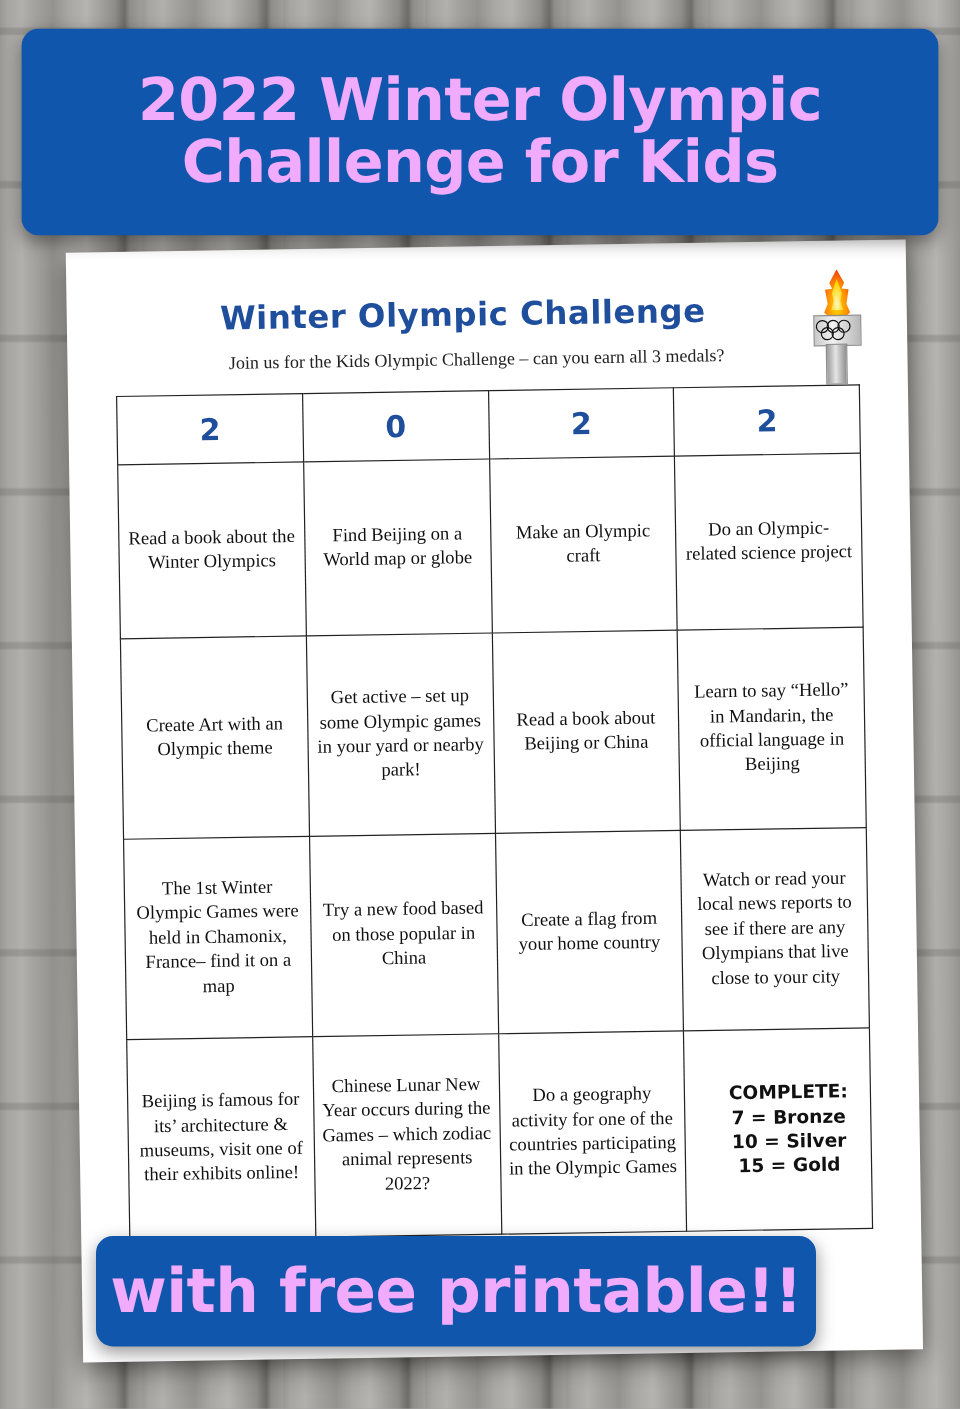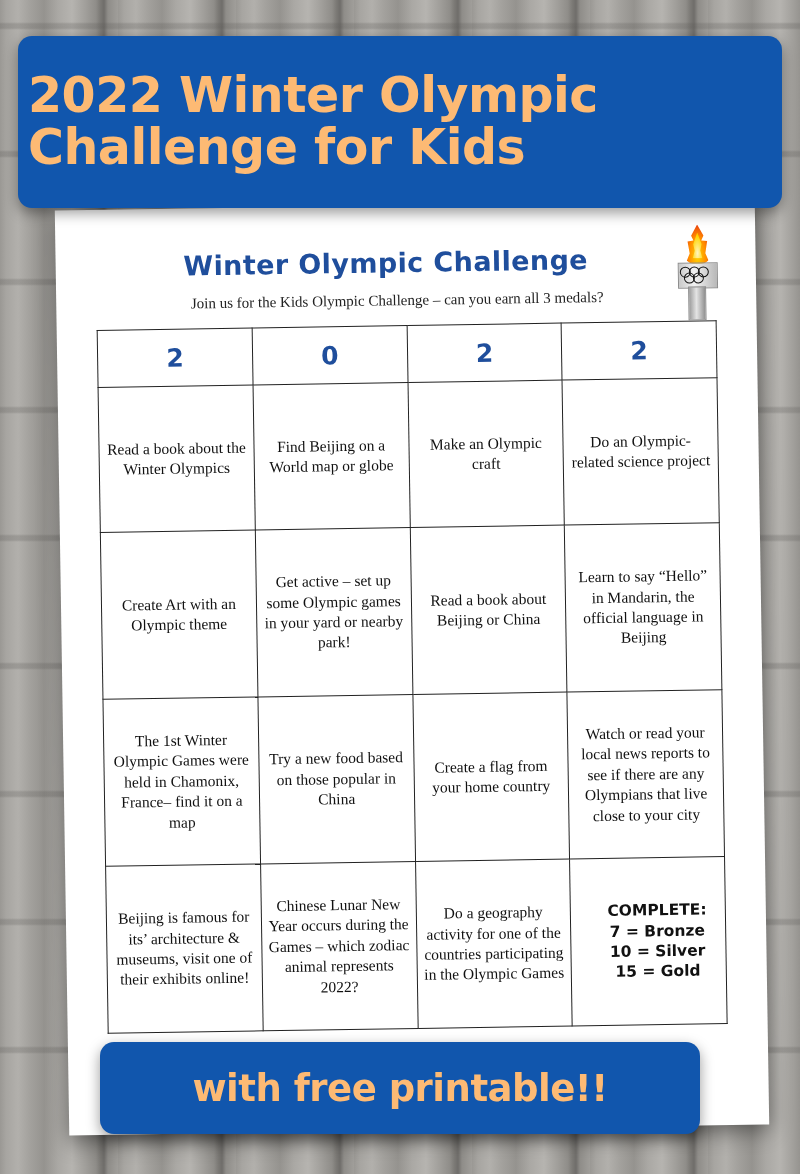--- a/index.html
+++ b/index.html
@@ -191,48 +191,47 @@
     font-size: 15px;
     line-height: 1.5;
     text-align: left;
     padding-left: 24px !important;
   }
 
   
   .banner {
     position: absolute;
     background: #1156ad;
-    color: #fdba74;
+    color: #f0abfc;
     font-family: "DejaVu Sans", sans-serif;
     font-weight: bold;
-    text-align: left;
+    text-align: center;
     border-radius: 14px;
     box-shadow: 0 5px 14px rgba(0,0,0,0.4);
     display: flex;
     align-items: center;
     justify-content: center;
-    margin-top: 12px;
   }
   .banner-top {
     left: 18px;
     top: 24px;
     width: 764px;
     height: 172px;
     font-size: 49px;
     line-height: 1.06;
     letter-spacing: -0.5px;
     padding: 6px 10px;
     box-sizing: border-box;
   }
   .banner-bottom {
-    left: 100px;
+    left: 80px;
     top: 1030px;
     width: 600px;
     height: 92px;
-    font-size: 37px;
+    font-size: 51px;
     letter-spacing: -0.5px;
   }
 </style>
 </head>
 <body>
 
 <div class="wood-bg"></div>
 
 <div class="sheet">
   <div class="sheet-inner">

